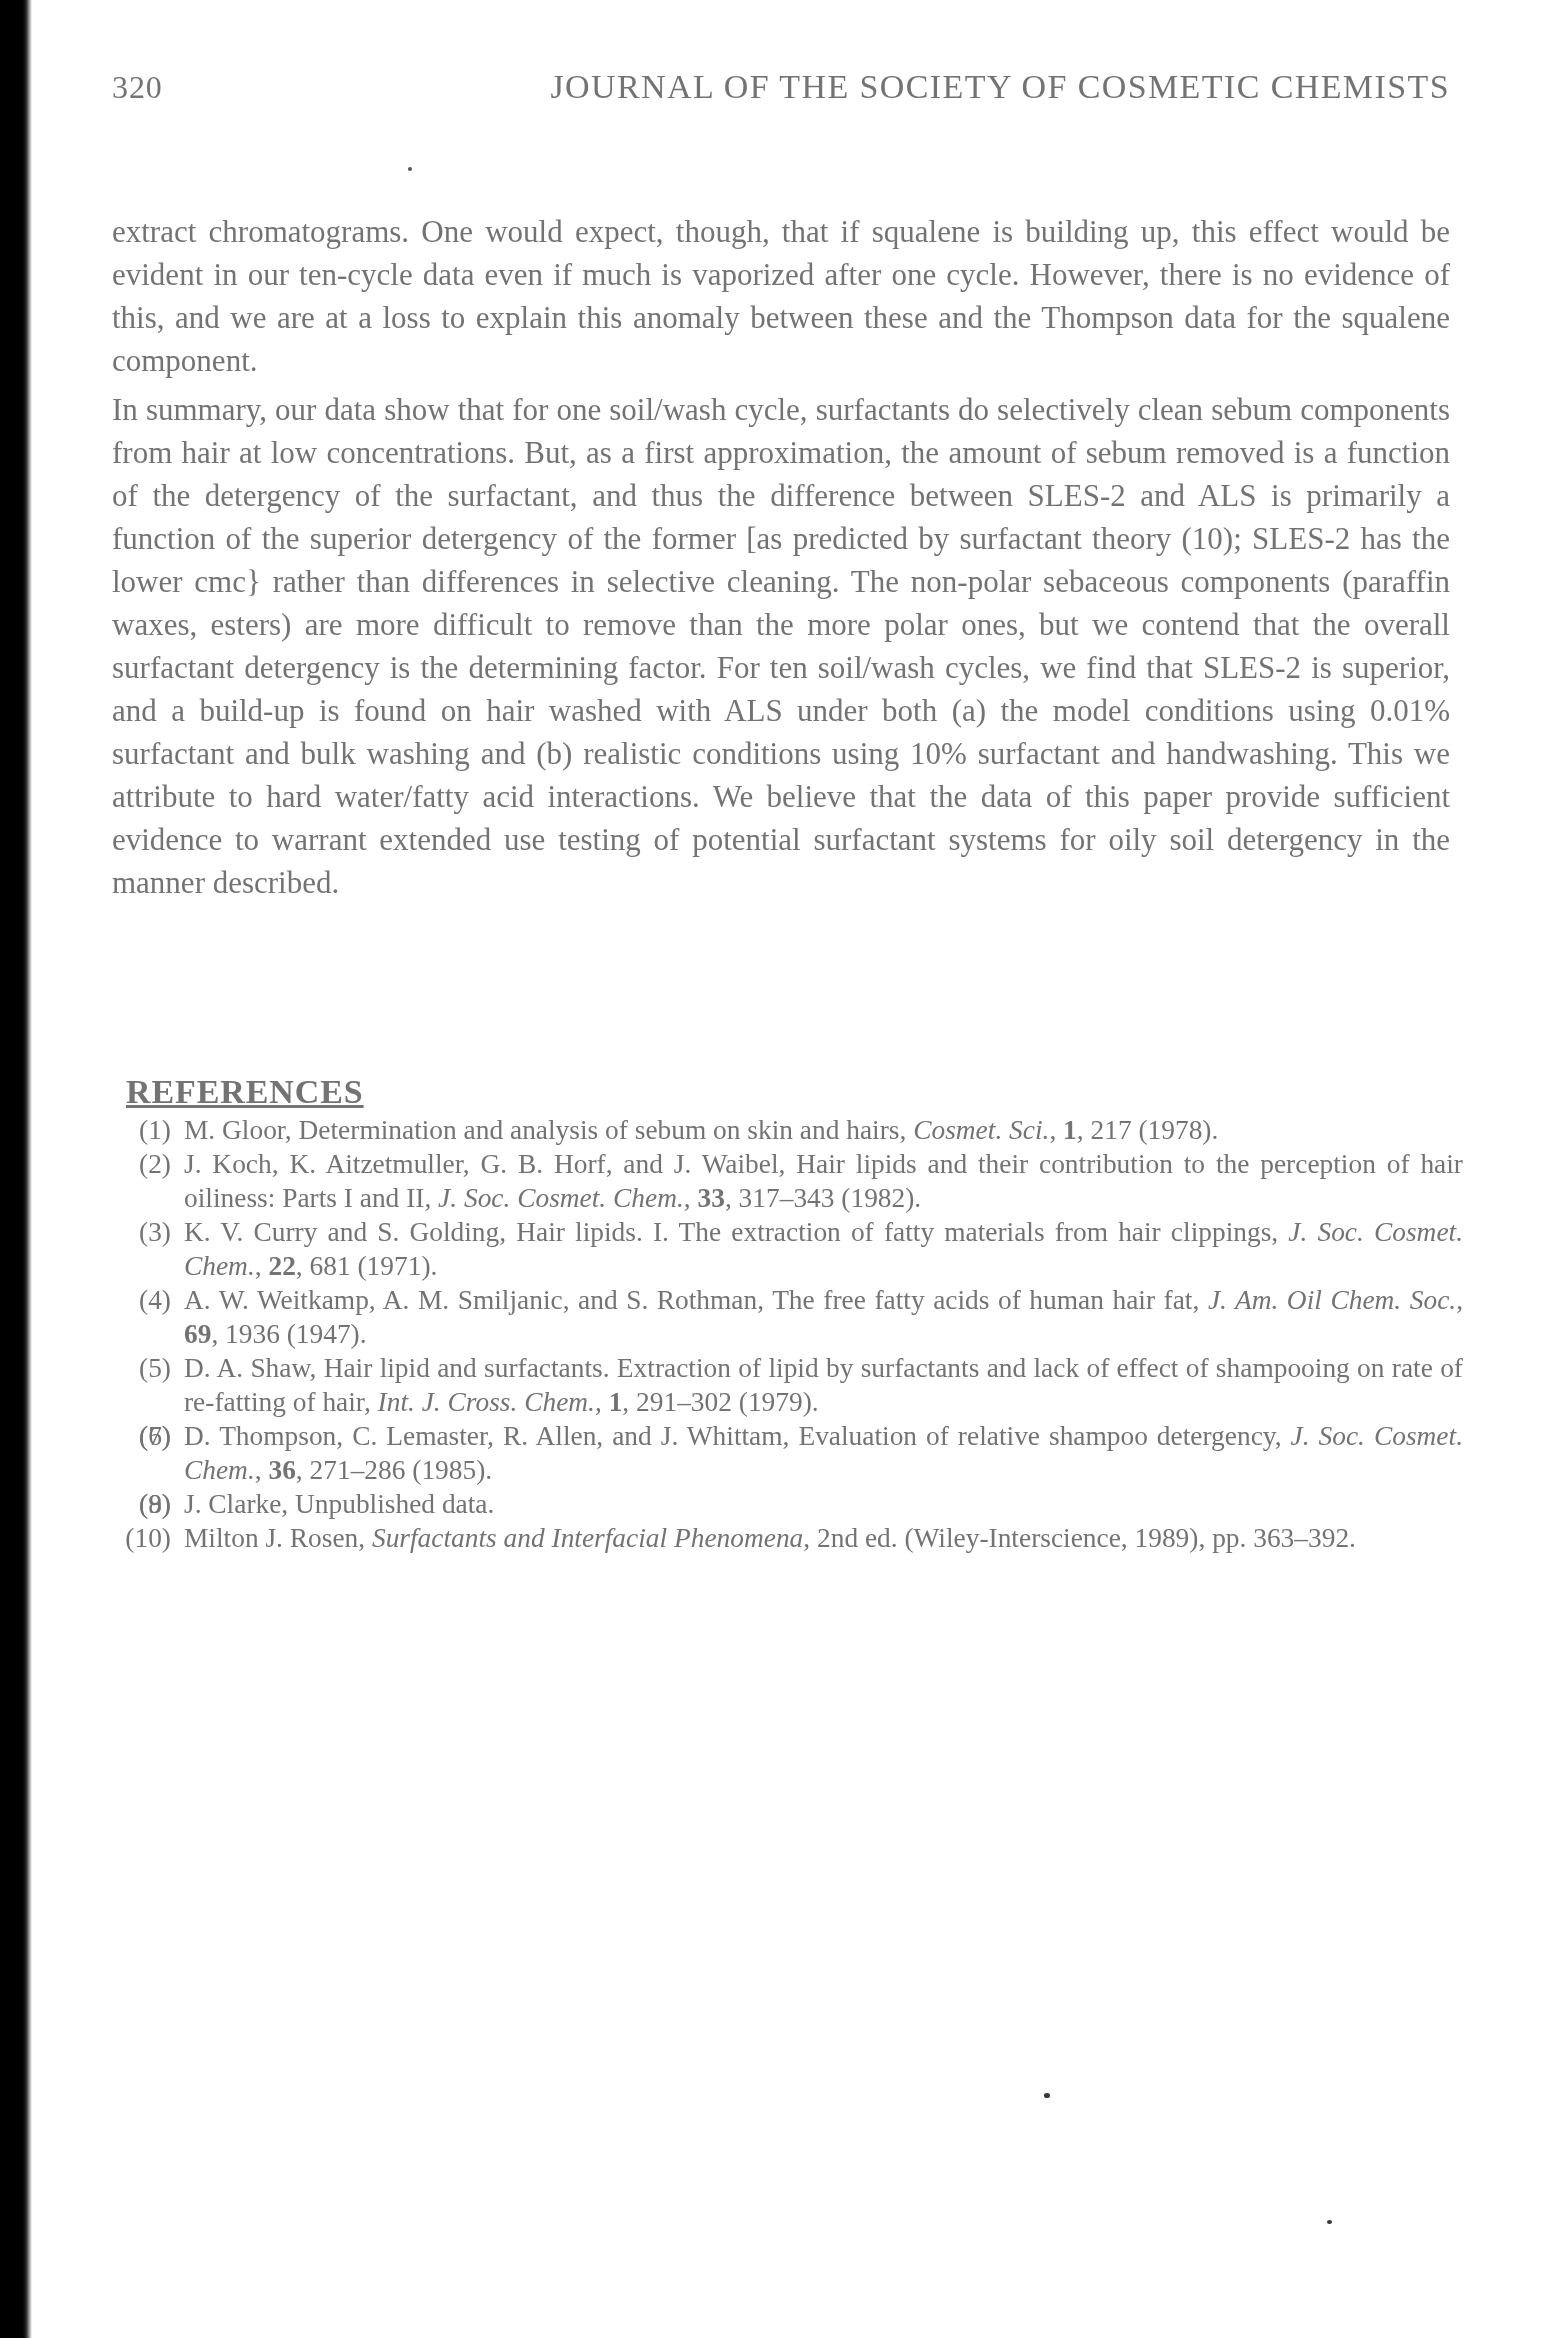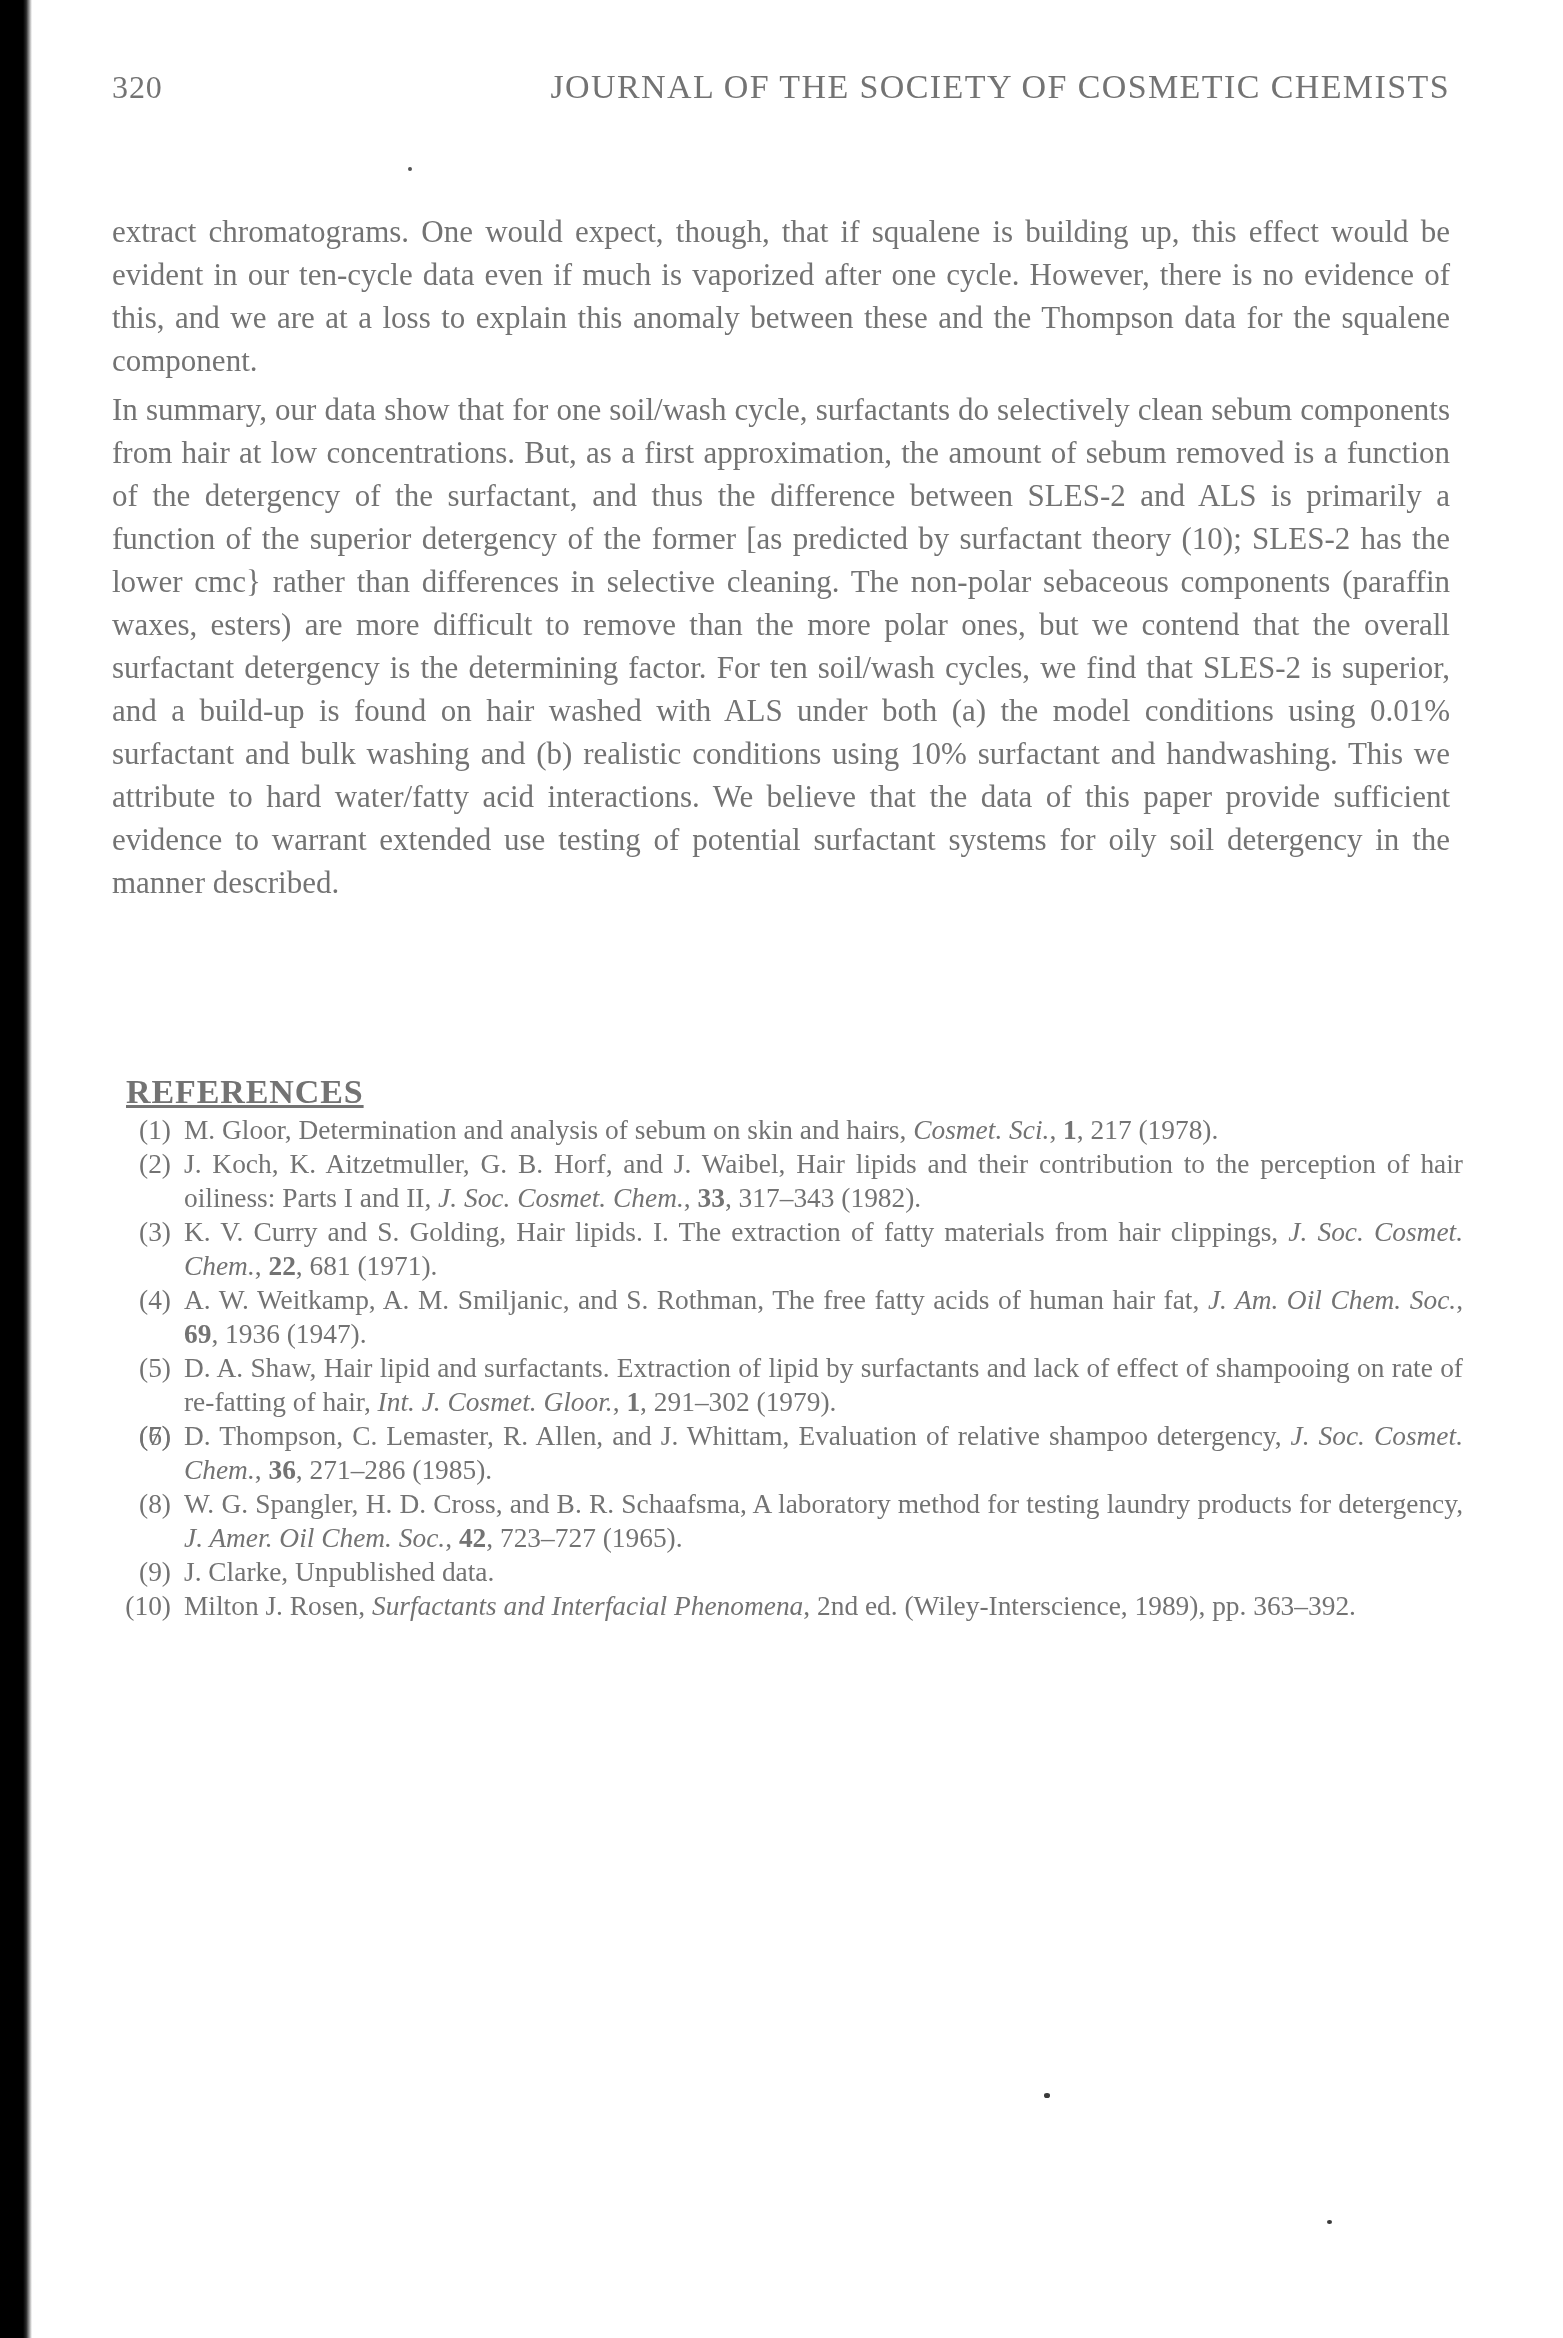--- a/index.html
+++ b/index.html
@@ -100,24 +100,24 @@
     <p>In summary, our data show that for one soil/wash cycle, surfactants do selectively clean sebum components from hair at low concentrations. But, as a first approximation, the amount of sebum removed is a function of the detergency of the surfactant, and thus the difference between SLES-2 and ALS is primarily a function of the superior detergency of the former [as predicted by surfactant theory (10); SLES-2 has the lower cmc} rather than differences in selective cleaning. The non-polar sebaceous components (paraffin waxes, esters) are more difficult to remove than the more polar ones, but we contend that the overall surfactant detergency is the determining factor. For ten soil/wash cycles, we find that SLES-2 is superior, and a build-up is found on hair washed with ALS under both (a) the model conditions using 0.01% surfactant and bulk washing and (b) realistic conditions using 10% surfactant and handwashing. This we attribute to hard water/fatty acid interactions. We believe that the data of this paper provide sufficient evidence to warrant extended use testing of potential surfactant systems for oily soil detergency in the manner described.</p>
   </div>
 
   <h2 class="refs-heading">REFERENCES</h2>
 
   <div class="refs-list">
       <div class="ref-item"><span class="ref-num">(1)</span><span class="ref-text"><span>M. Gloor, Determination and analysis of sebum on skin and hairs, </span><i>Cosmet. Sci.</i><span>, </span><b>1</b><span>, 217 (1978).</span></span></div>
       <div class="ref-item"><span class="ref-num">(2)</span><span class="ref-text"><span>J. Koch, K. Aitzetmuller, G. B. Horf, and J. Waibel, Hair lipids and their contribution to the perception of hair oiliness: Parts I and II, </span><i>J. Soc. Cosmet. Chem.</i><span>, </span><b>33</b><span>, 317–343 (1982).</span></span></div>
       <div class="ref-item"><span class="ref-num">(3)</span><span class="ref-text"><span>K. V. Curry and S. Golding, Hair lipids. I. The extraction of fatty materials from hair clippings, </span><i>J. Soc. Cosmet. Chem.</i><span>, </span><b>22</b><span>, 681 (1971).</span></span></div>
       <div class="ref-item"><span class="ref-num">(4)</span><span class="ref-text"><span>A. W. Weitkamp, A. M. Smiljanic, and S. Rothman, The free fatty acids of human hair fat, </span><i>J. Am. Oil Chem. Soc.</i><span>, </span><b>69</b><span>, 1936 (1947).</span></span></div>
-      <div class="ref-item"><span class="ref-num">(5)</span><span class="ref-text"><span>D. A. Shaw, Hair lipid and surfactants. Extraction of lipid by surfactants and lack of effect of shampooing on rate of re-fatting of hair, </span><i>Int. J. Cosmet. Gloor.</i><span>, </span><b>1</b><span>, 291–302 (1979).</span></span></div>
+      <div class="ref-item"><span class="ref-num">(5)</span><span class="ref-text"><span>D. A. Shaw, Hair lipid and surfactants. Extraction of lipid by surfactants and lack of effect of shampooing on rate of re-fatting of hair, </span><i>Int. J. Cross. Chem.</i><span>, </span><b>1</b><span>, 291–302 (1979).</span></span></div>
       <div class="ref-item"><span class="ref-num">(6)</span></div>
       <div class="ref-item"><span class="ref-num">(7)</span><span class="ref-text"><span>D. Thompson, C. Lemaster, R. Allen, and J. Whittam, Evaluation of relative shampoo detergency, </span><i>J. Soc. Cosmet. Chem.</i><span>, </span><b>36</b><span>, 271–286 (1985).</span></span></div>
-      <div class="ref-item"><span class="ref-num">(8)</span><span class="ref-text"><span>W. G. Spangler, H. D. Cross, and B. R. Schaafsma, A laboratory method for testing laundry products for detergency, </span><i>J. Amer. Oil Chem. Soc.</i><span>, </span><b>42</b><span>, 723–727 (1965).</span></span></div>
+      <div class="ref-item"><span class="ref-num">(8)</span></div>
       <div class="ref-item"><span class="ref-num">(9)</span><span class="ref-text"><span>J. Clarke, Unpublished data.</span></span></div>
       <div class="ref-item"><span class="ref-num">(10)</span><span class="ref-text"><span>Milton J. Rosen, </span><i>Surfactants and Interfacial Phenomena</i><span>, 2nd ed. (Wiley-Interscience, 1989), pp. 363–392.</span></span></div>
     </div>
 
   <div class="speck speck-1"></div>
   <div class="speck speck-2"></div>
   <div class="speck speck-3"></div>
 
 </div>
 

